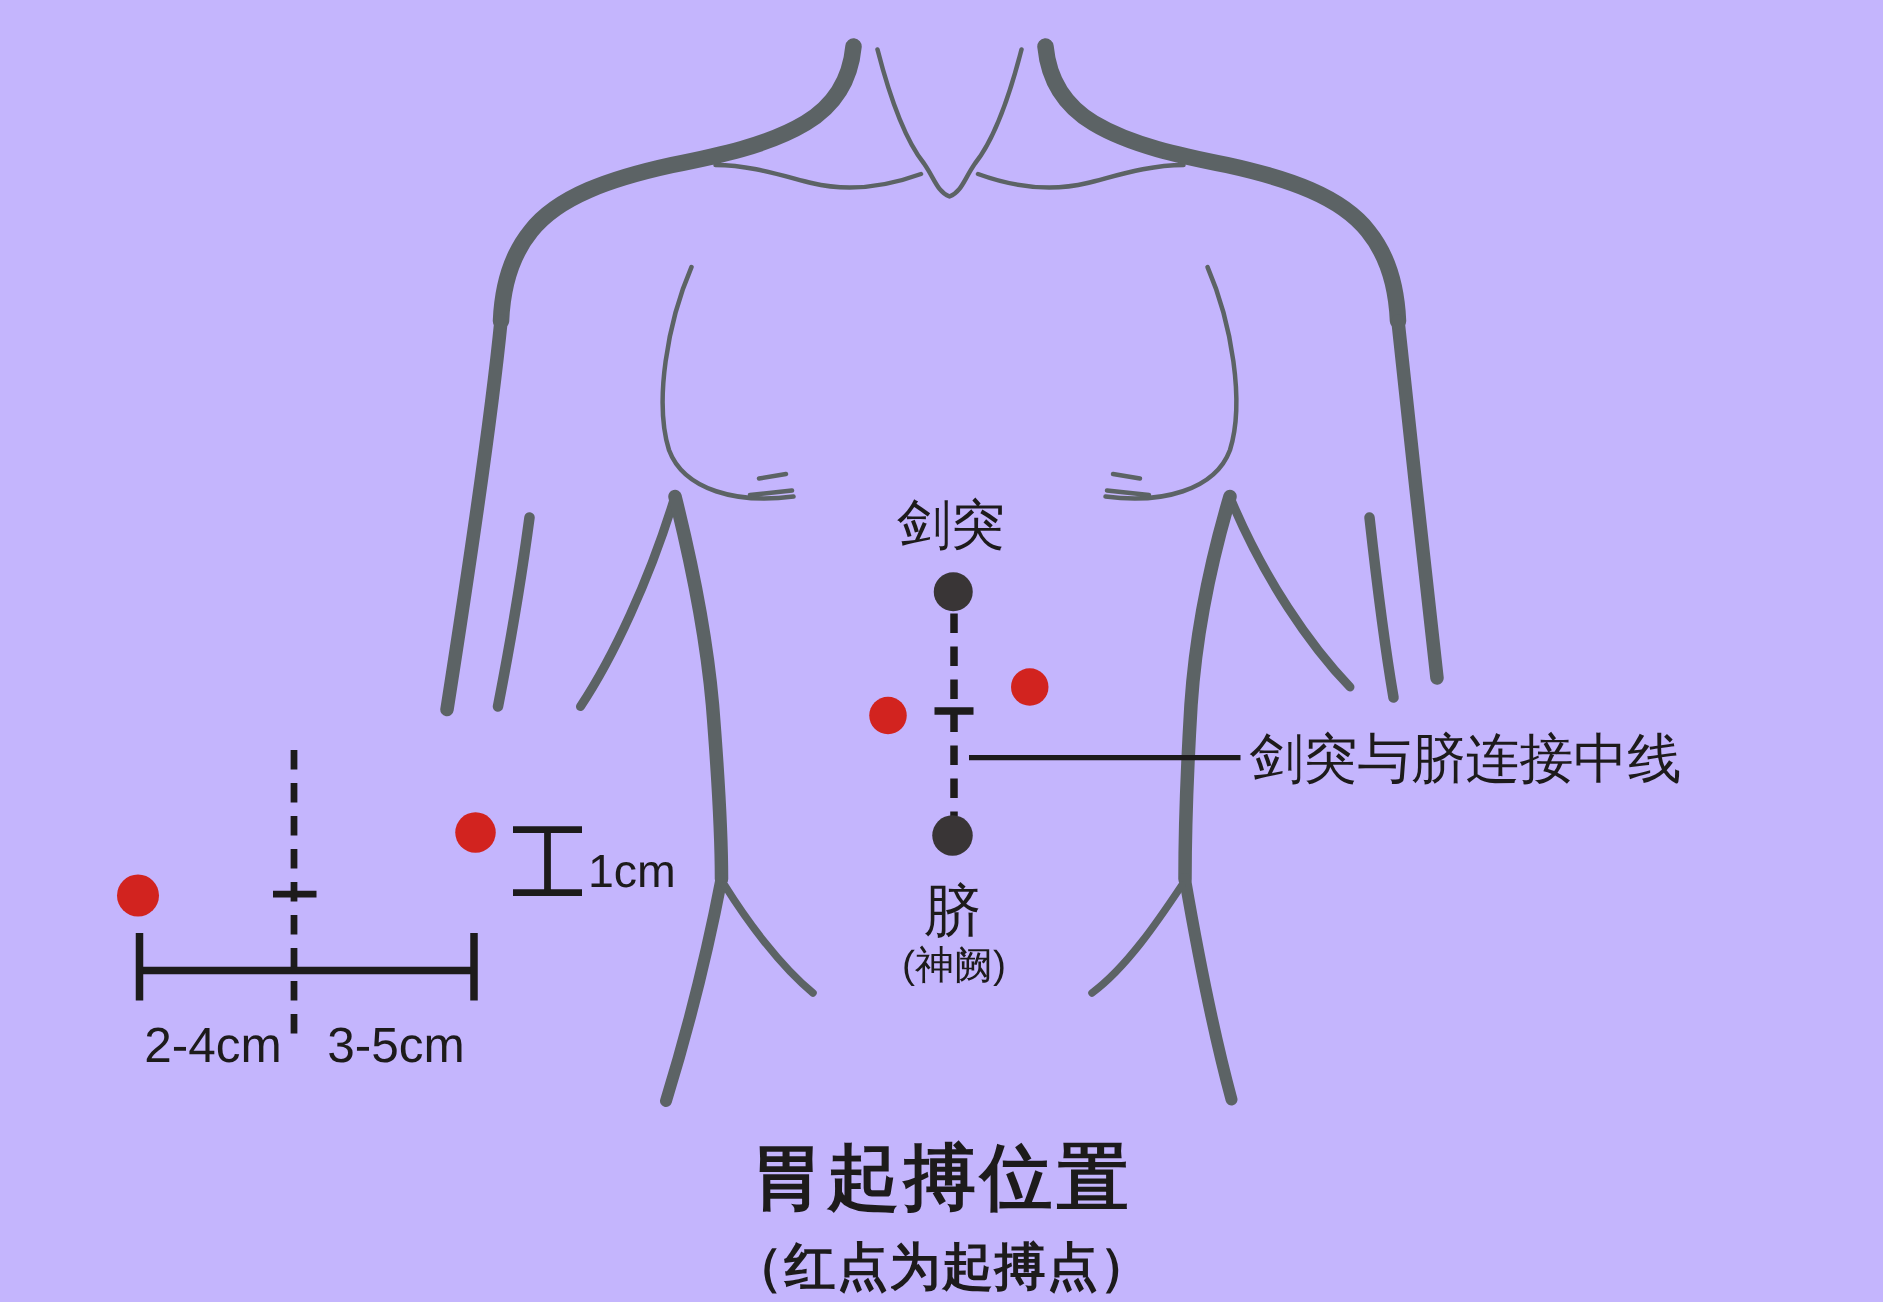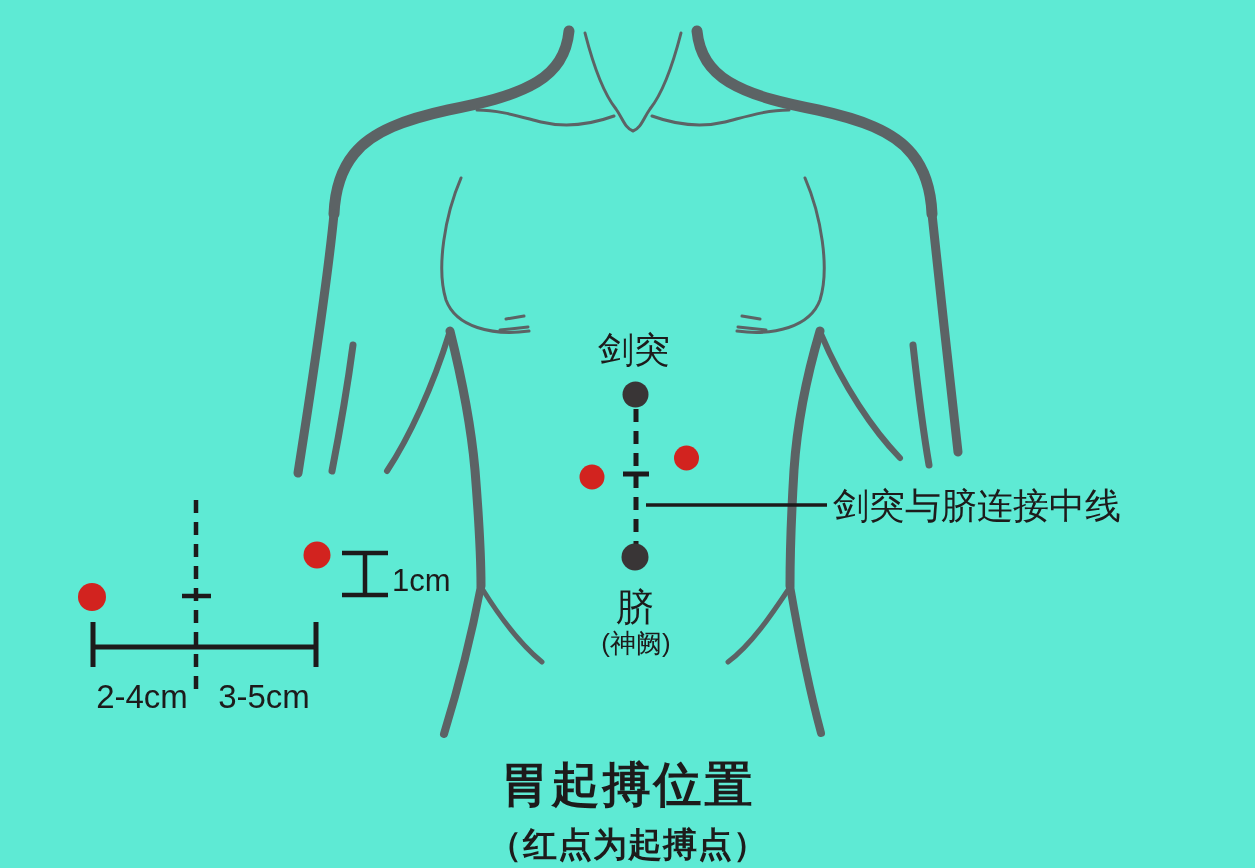--- a/index.html
+++ b/index.html
@@ -4,21 +4,21 @@
 <style>
   html, body {
     margin: 0;
     padding: 0;
     background: #ffffff;
   }
   #stage {
     position: relative;
     width: 1255px;
     height: 868px;
-    background: #5eead4;
+    background: #c4b5fd;
     overflow: hidden;
     font-family: "Liberation Sans", "DejaVu Sans", sans-serif;
   }
   svg text {
     font-family: "Liberation Sans", "DejaVu Sans", sans-serif;
   }
   .cjk-label   { font-size: 36px; }
   .cjk-small   { font-size: 26px; }
   .navel-label { font-size: 38px; }
   .metric      { font-size: 33px; }

